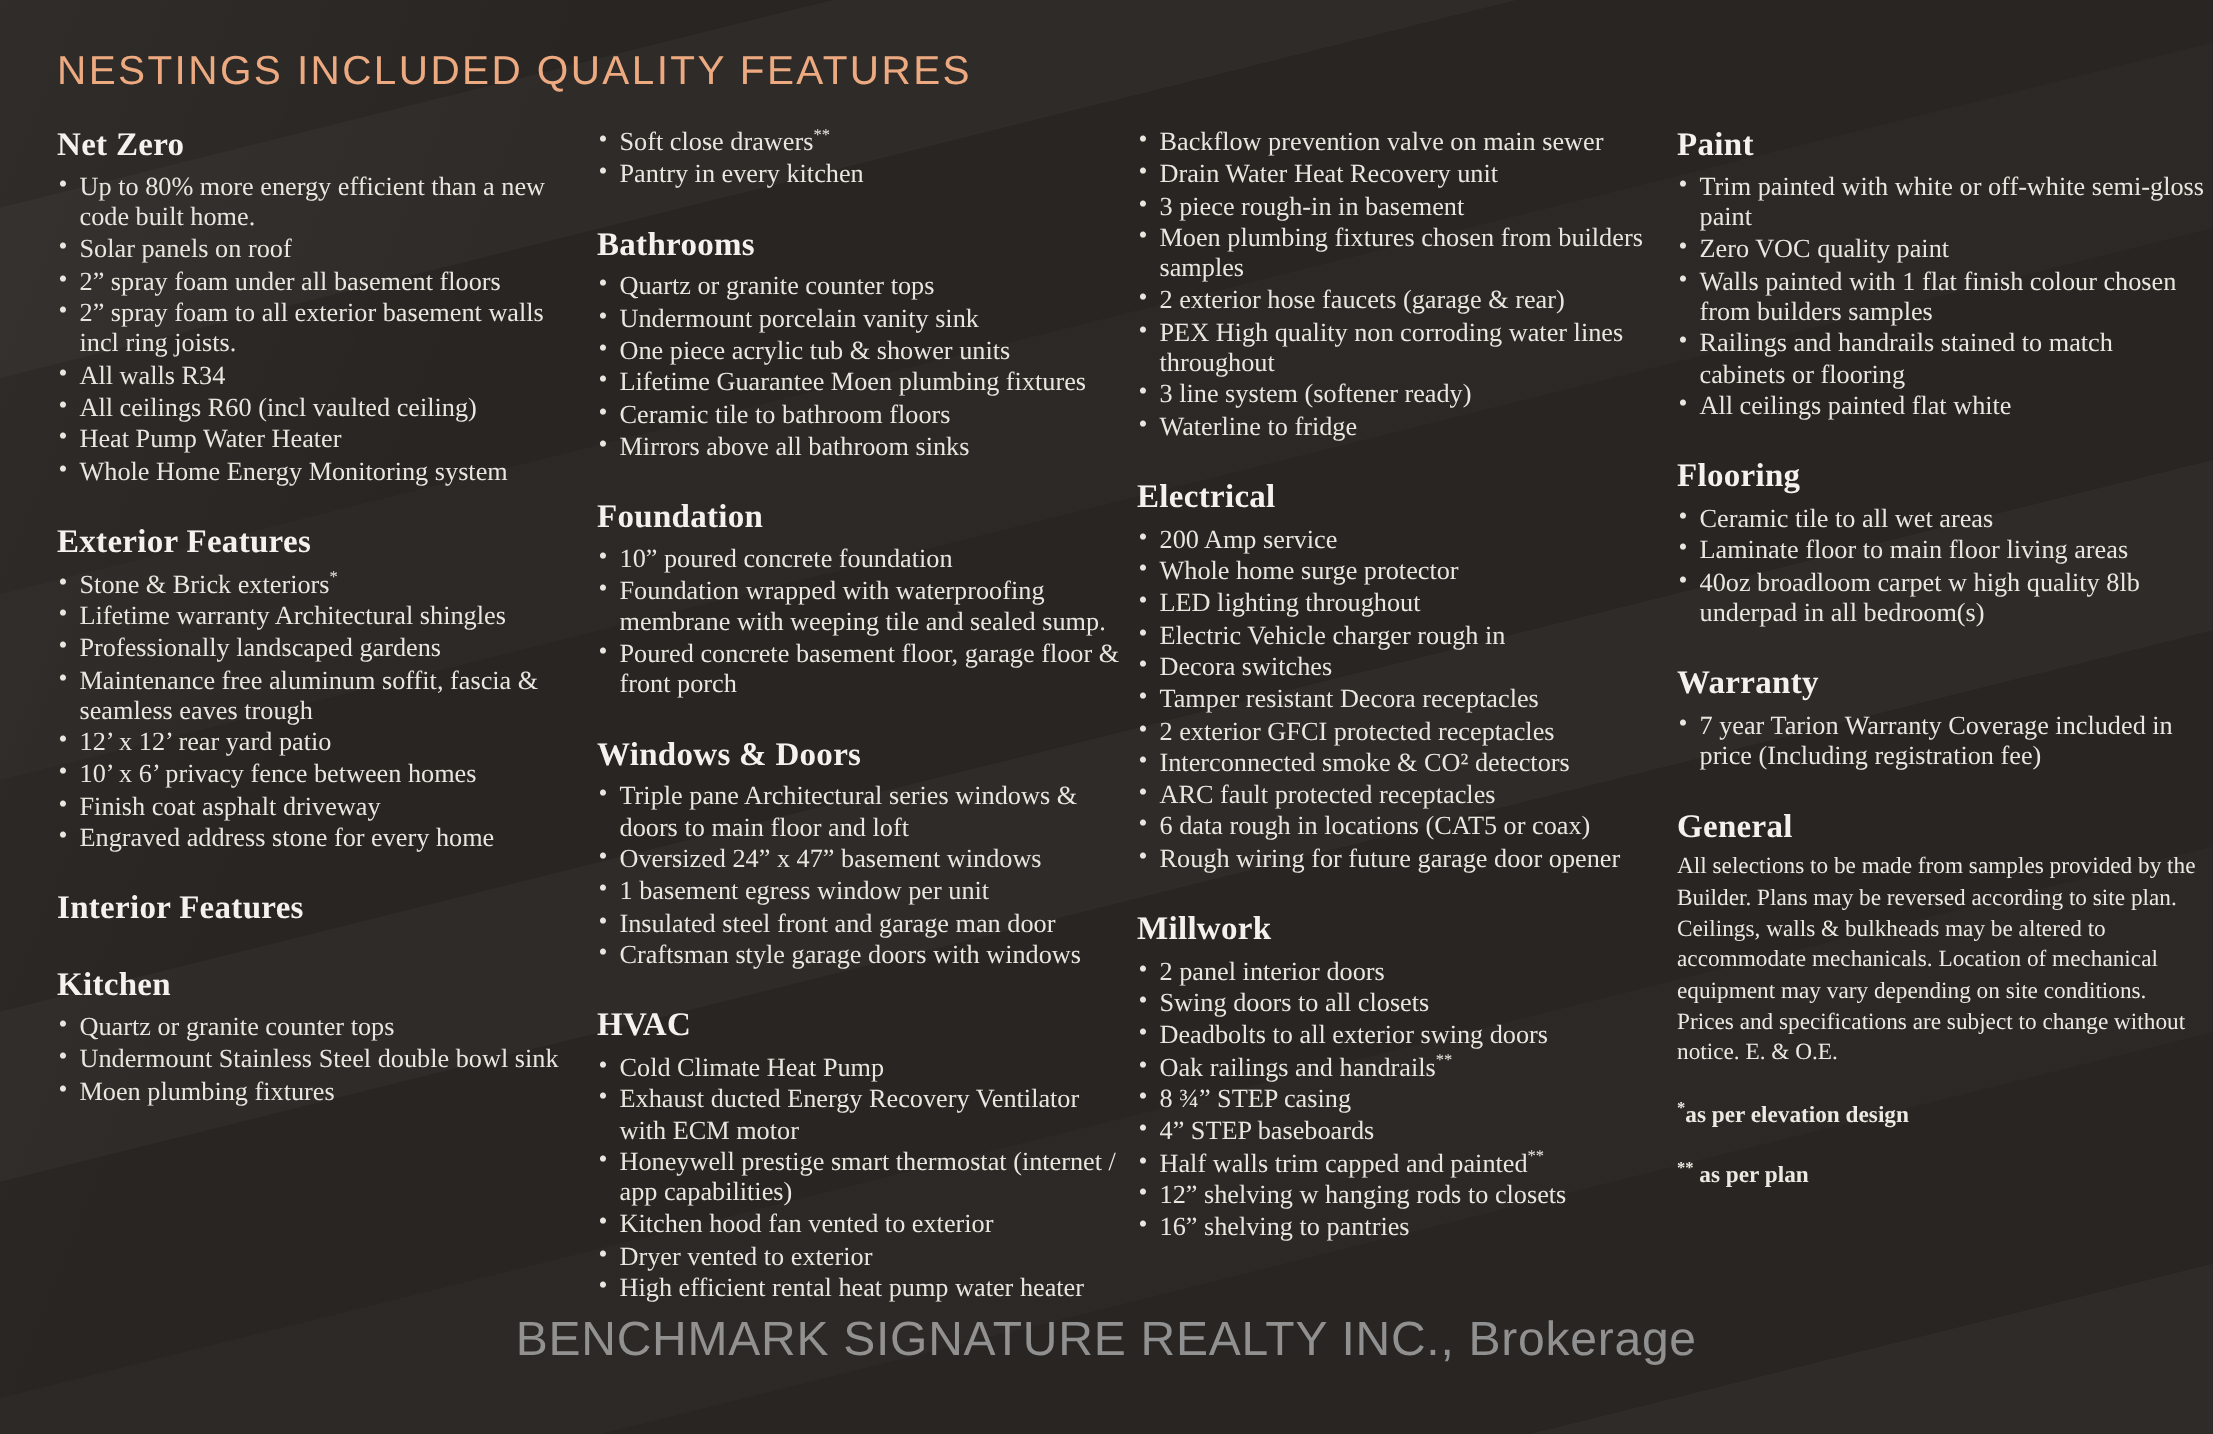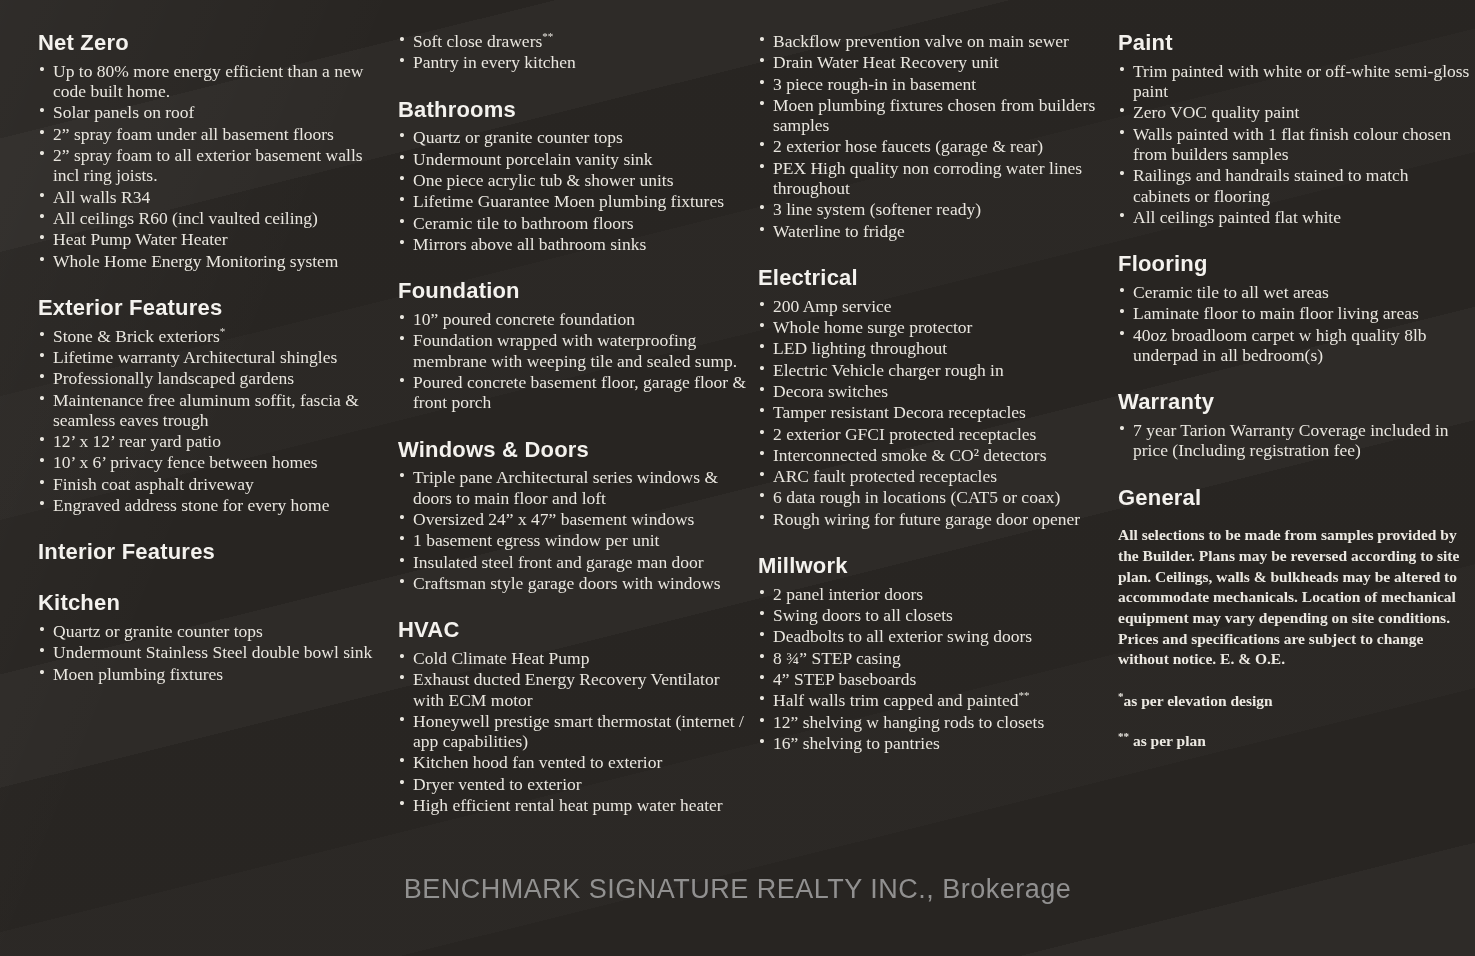--- a/index.html
+++ b/index.html
@@ -30,21 +30,21 @@
   .columns {
     display:grid;
     grid-template-columns:repeat(4, 352px);
     column-gap:8px;
     align-items:start;
   }
   .column { min-width:0; }
   .section { margin-top:24px; }
   .column > .section:first-child { margin-top:0; }
   .section h2 {
-    font-family:Liberation Sans, sans-serif;
+    font-family:Liberation Serif, serif;
     font-weight:700;
     font-size:22px;
     letter-spacing:0.2px;
     color:#f4f2ee;
     line-height:1.22;
     margin-bottom:4px;
   }
   ul.features { list-style:none; }
   ul.features li {
     position:relative;
@@ -56,50 +56,51 @@
   }
   ul.features li::before {
     content:"\2022";
     position:absolute;
     left:1px; top:-1px;
     font-size:17px;
   }
   sup { font-size:11px; line-height:0; }
   .general-paragraph {
     font-size:15.5px;
-    font-weight:700;
+    font-weight:400;
     line-height:1.33;
     color:#ece9e2;
-    margin-top:14px;
+    margin-top:4px;
   }
   .footnotes { margin-top:21px; }
   .footnote {
     font-size:15.5px;
     font-weight:600;
     line-height:1.33;
     color:#ece9e2;
     margin-top:20px;
   }
   .watermark {
     position:absolute;
     left:50%; top:874px;
     transform:translateX(-50%);
     white-space:nowrap;
     font-family:"Liberation Sans", sans-serif;
-    font-size:27px;
+    font-size:32px;
     font-weight:400;
     letter-spacing:0.5px;
     color:rgba(168,168,168,0.82);
     pointer-events:none;
   }
 </style>
 </head>
 <body>
 
 <div class="page">
+  <h1 class="title">NESTINGS INCLUDED QUALITY FEATURES</h1>
   <div class="columns">
       <div class="column">
         <section class="section">
           <h2>Net Zero</h2>
           <ul class="features">
             <li>Up to 80% more energy efficient than a new code built home.</li>
             <li>Solar panels on roof</li>
             <li>2” spray foam under all basement floors</li>
             <li>2” spray foam to all exterior basement walls incl ring joists.</li>
             <li>All walls R34</li>
@@ -209,20 +210,21 @@
             <li>6 data rough in locations (CAT5 or coax)</li>
             <li>Rough wiring for future garage door opener</li>
           </ul>
         </section>
         <section class="section">
           <h2>Millwork</h2>
           <ul class="features">
             <li>2 panel interior doors</li>
             <li>Swing doors to all closets</li>
             <li>Deadbolts to all exterior swing doors</li>
+            <li>Oak railings and handrails<sup>**</sup></li>
             <li>8 ¾” STEP casing</li>
             <li>4” STEP baseboards</li>
             <li>Half walls trim capped and painted<sup>**</sup></li>
             <li>12” shelving w hanging rods to closets</li>
             <li>16” shelving to pantries</li>
           </ul>
         </section>
       </div>
       <div class="column">
         <section class="section">

